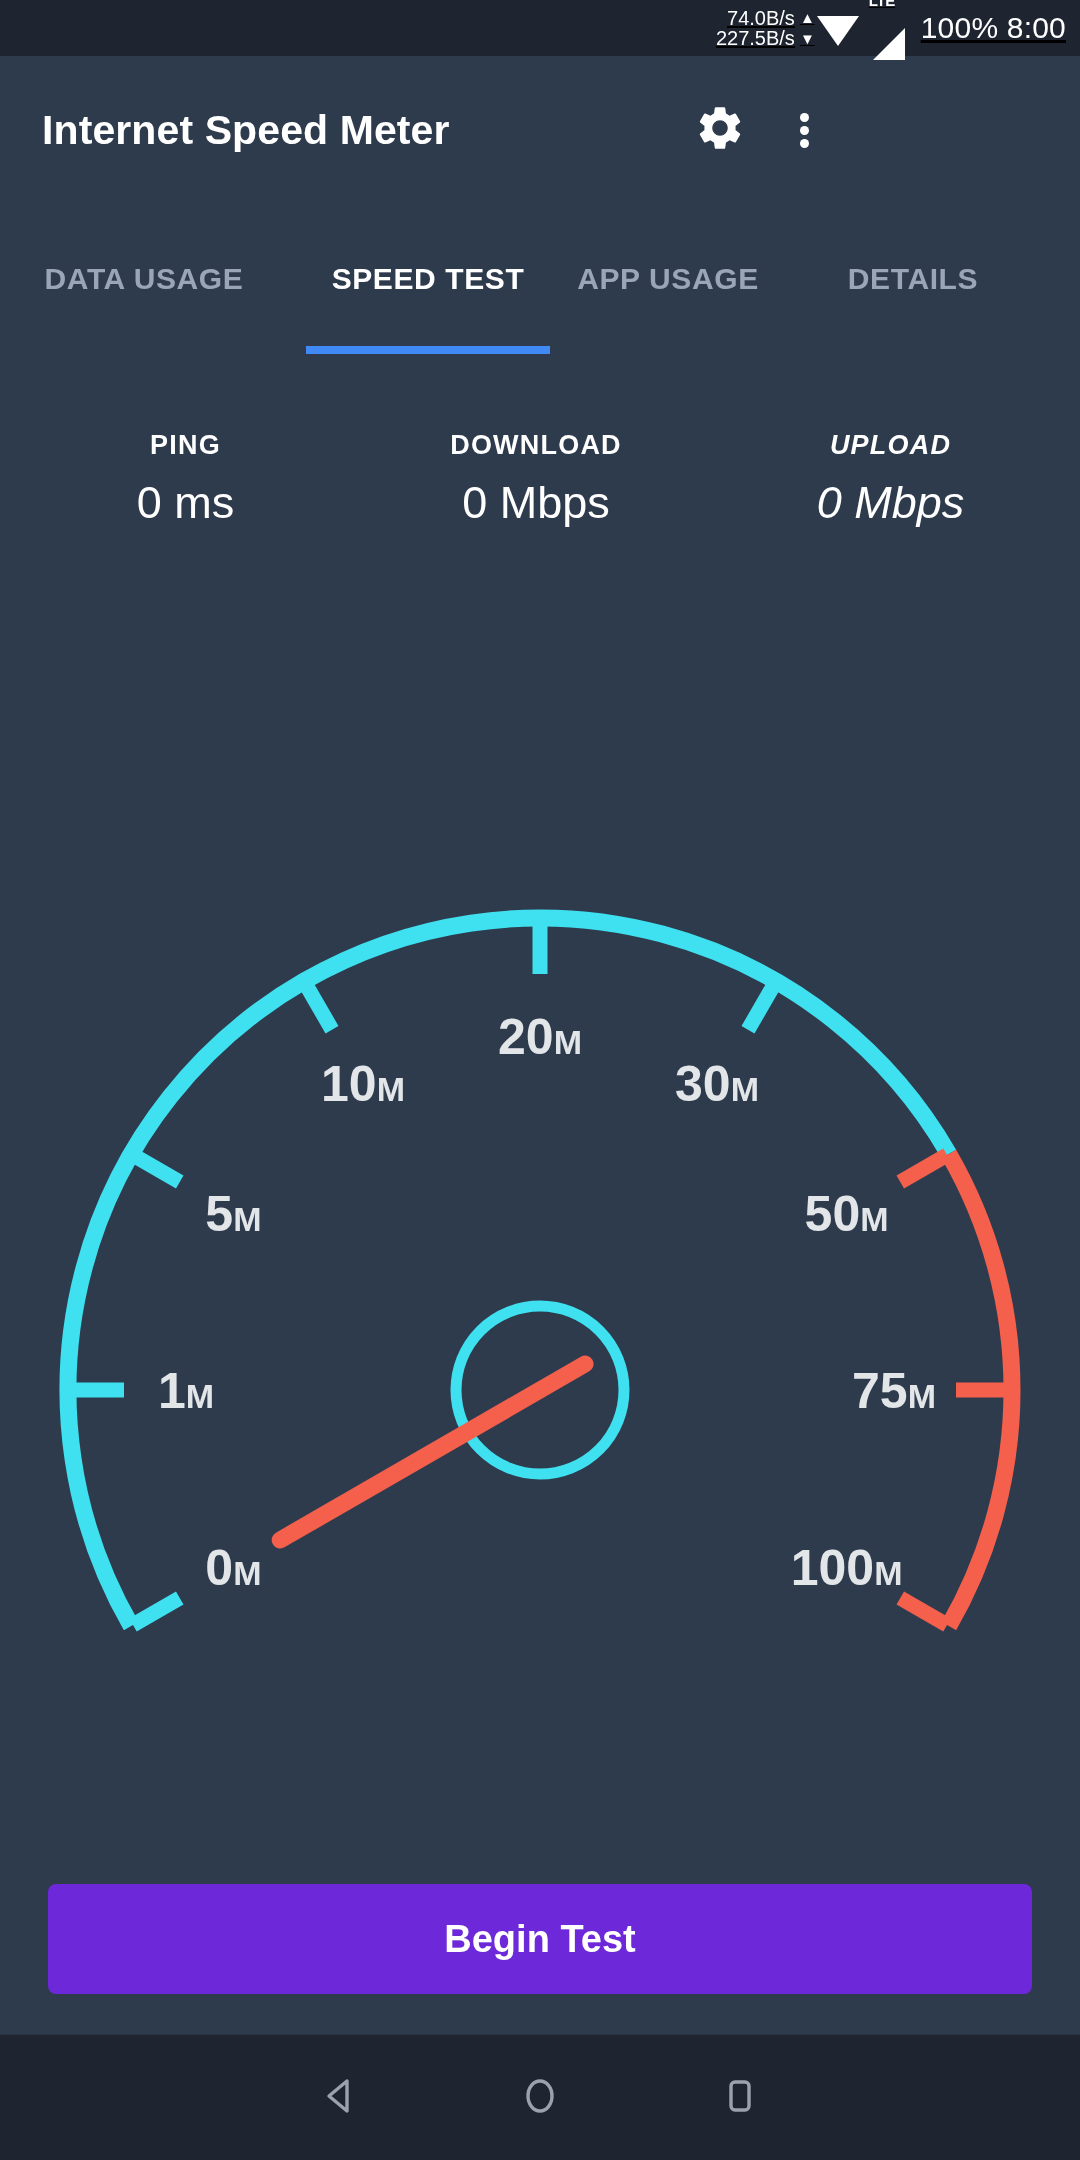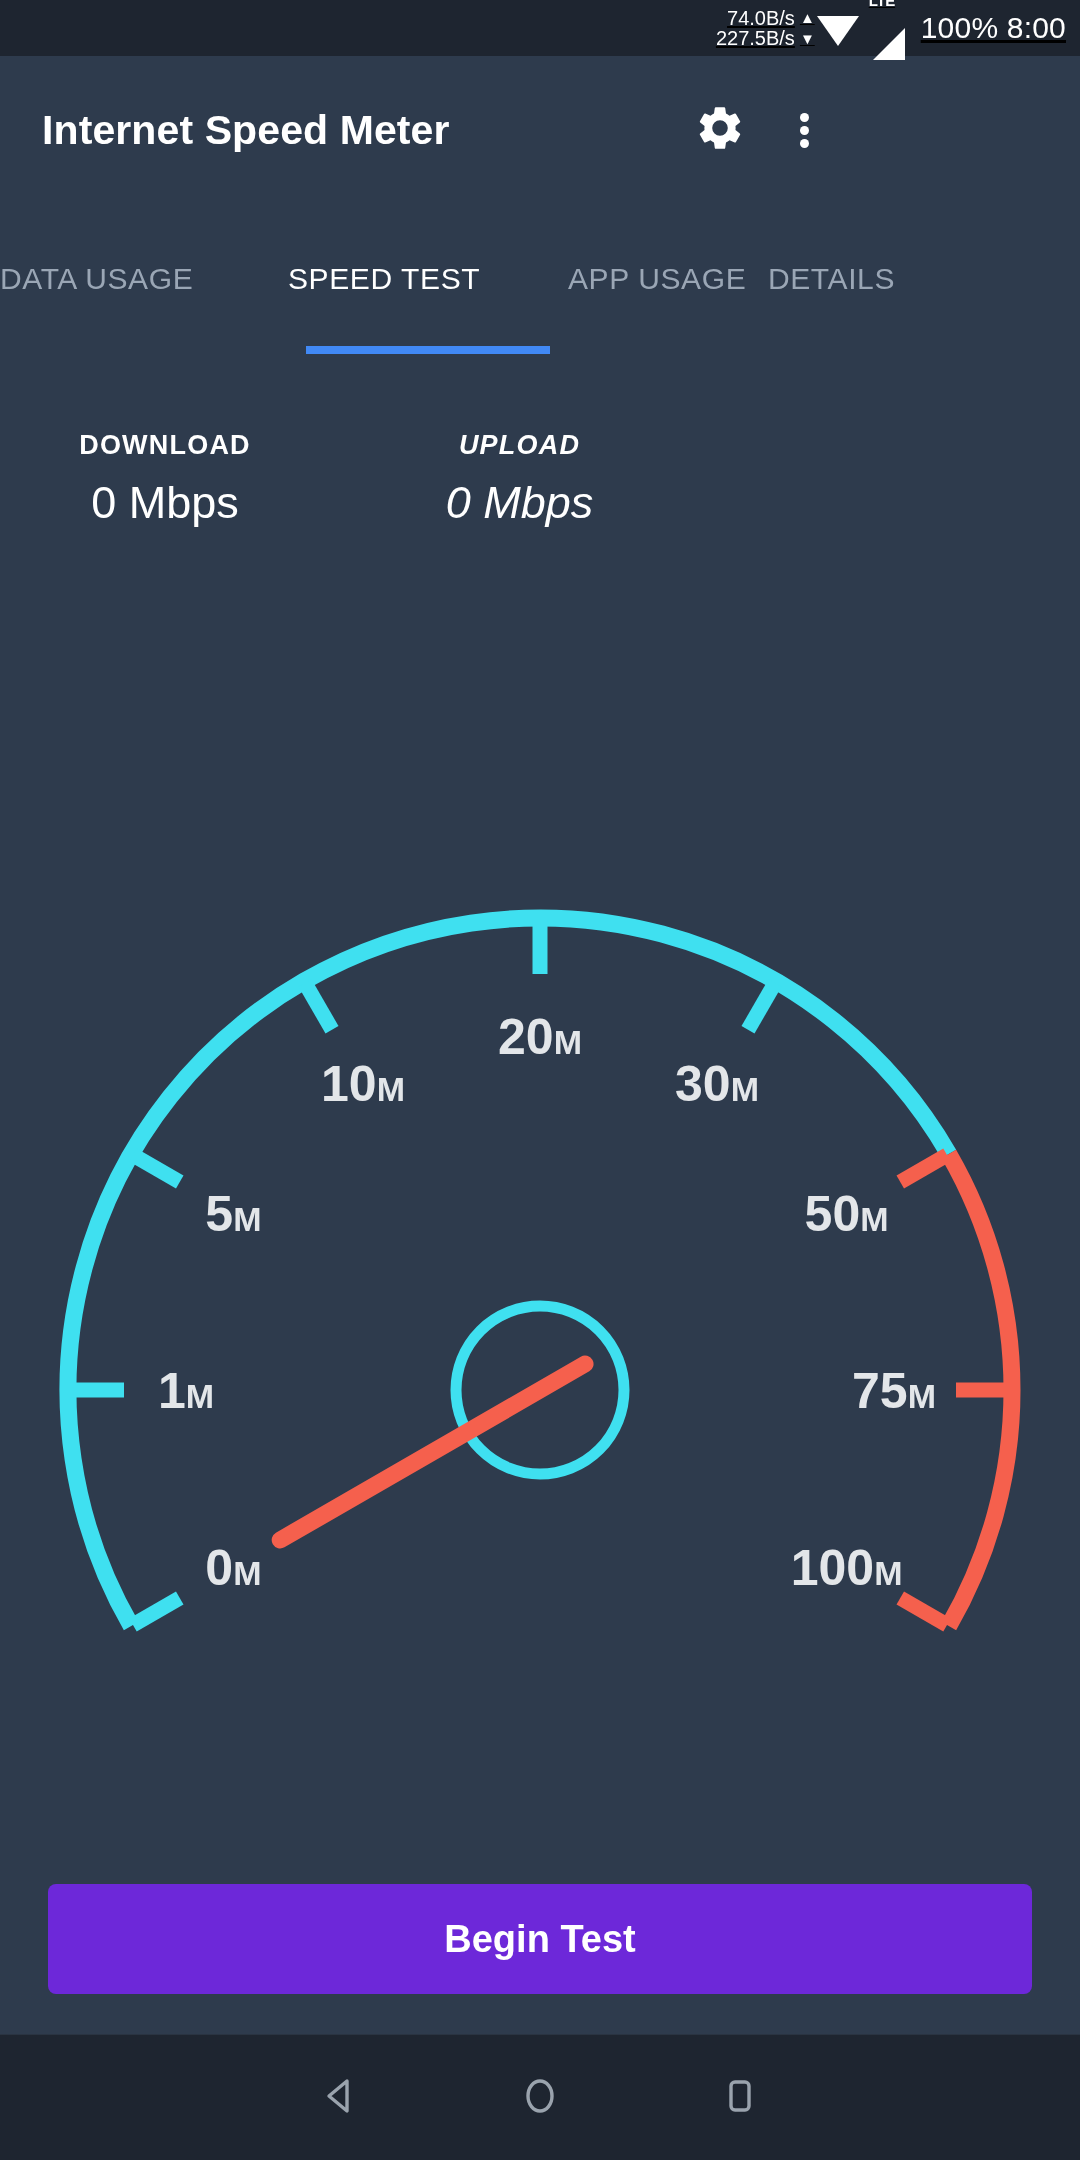--- a/index.html
+++ b/index.html
@@ -58,22 +58,22 @@
   }
 
   
   .tabbar{
     position:absolute; top:204px; left:0; width:1080px; height:150px;
     background:#2e3b4d; display:flex; align-items:flex-start;
     padding-top:20px;
   }
   .tab{
     position:relative; height:130px; display:flex; align-items:flex-start;
-    justify-content:flex-start; padding-top:38px; cursor:pointer;
-    font-size:30px; font-weight:400; letter-spacing:0.6px; white-space:nowrap;
+    justify-content:center; padding-top:38px; cursor:pointer;
+    font-size:30px; font-weight:700; letter-spacing:0.6px; white-space:nowrap;
     color:#9aa6b5;
   }
   .tab.t0{ flex:0 0 288px; }
   .tab.t1{ flex:0 0 200px; }
   .tab.t2{ flex:0 0 280px; }
   .tab.t3{ flex:0 0 290px; }
   .tab.active{ color:#ffffff; }
   .tab.active .tab-indicator{
     position:absolute; bottom:0; left:18px; right:18px; height:8px; background:#4189f5;
   }
@@ -186,20 +186,24 @@
   </div>
   <div class="tab t1">
     <span>APP USAGE</span>
   </div>
   <div class="tab t3">
     <span>DETAILS</span>
   </div>
 </div>
 
 <div class="stats">
+  <div class="stat s0">
+    <div class="stat-label">PING</div>
+    <div class="stat-value">0 ms</div>
+  </div>
   <div class="stat s1">
     <div class="stat-label">DOWNLOAD</div>
     <div class="stat-value">0 Mbps</div>
   </div>
   <div class="stat s2">
     <div class="stat-label">UPLOAD</div>
     <div class="stat-value">0 Mbps</div>
   </div>
 </div>
 

